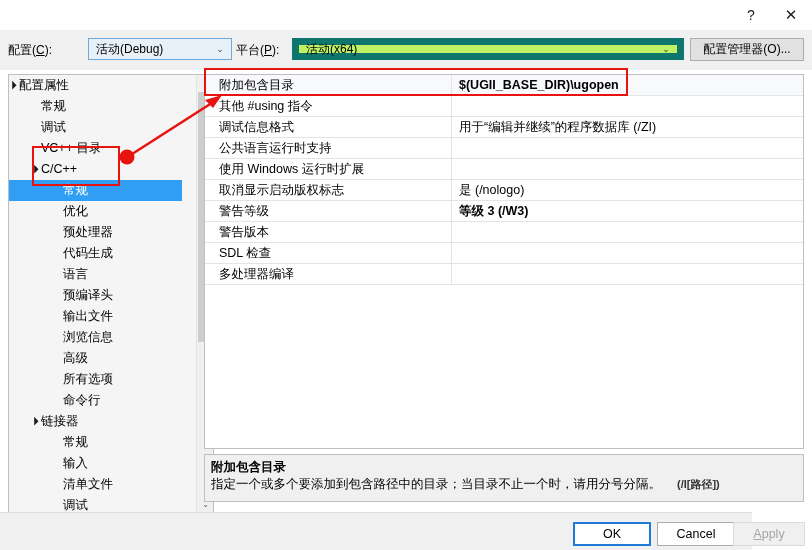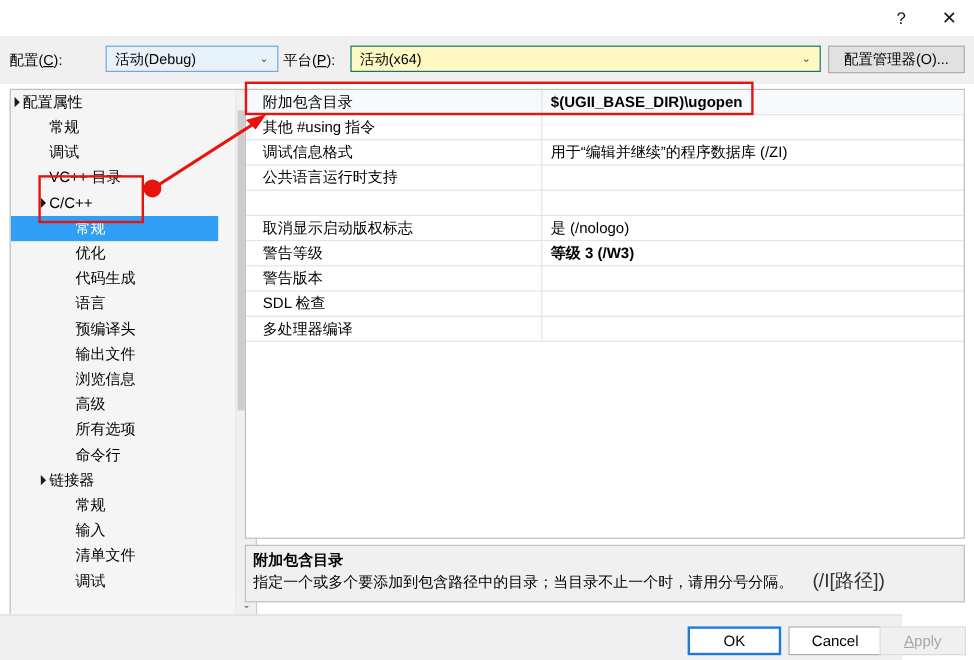--- a/index.html
+++ b/index.html
@@ -46,22 +46,22 @@
   .fieldlabel {
     position: absolute; top: 12px;
     font-size: 12px; color: #000; white-space: nowrap;
   }
   .fieldlabel u { text-decoration: underline; }
   #config-label { left: 8px; }
   #platform-label { left: 236px; }
 
   .combo {
     position: absolute; top: 8px; height: 22px;
-    background: #fef9c3;
-    border: 1px solid #0f766e;
+    background: #bef264;
+    border: 7px solid #0f766e;
     display: flex; align-items: center;
     font-size: 12px; color: #000;
     padding-left: 7px;
     cursor: default;
   }
   #config-combo {
     left: 88px; width: 144px;
     background: #e8f0f8; border: 1px solid #6fa8dc;
   }
   #platform-combo { left: 292px; width: 392px; }
@@ -149,21 +149,21 @@
 
   
   #desc-pane {
     position: absolute; left: 204px; top: 454px; width: 600px; height: 48px;
     background: #f0f0f0;
     border: 1px solid #bfbfbf;
     padding: 4px 6px;
   }
   #desc-title { font-size: 12.5px; font-weight: bold; color: #000; line-height: 17px; }
   #desc-body { font-size: 12.5px; color: #000; line-height: 17px; white-space: nowrap; }
-  #desc-switch { font-size: 16px; color: #333; margin-left: 16px; }
+  #desc-switch { font-size: 11px; color: #333; margin-left: 16px; font-weight: bold; }
 
   
   #footer {
     position: absolute; left: 0; top: 512px; width: 752px; height: 38px;
     background: #f0f0f0;
     border-top: 1px solid #dcdcdc;
   }
   .fbtn {
     position: absolute; top: 9px; width: 78px; height: 24px;
     font-size: 12.5px; color: #000;
@@ -219,20 +219,21 @@
 
   <div id="tree-pane">
     <div id="tree-list">
         <div class="tnode"><span class="tri" style="left: -3px;"></span><span style="margin-left: 10px;">配置属性</span></div>
         <div class="tnode"><span style="margin-left: 32px;">常规</span></div>
         <div class="tnode"><span style="margin-left: 32px;">调试</span></div>
         <div class="tnode"><span style="margin-left: 32px;">VC++ 目录</span></div>
         <div class="tnode"><span class="tri" style="left: 19px;"></span><span style="margin-left: 32px;">C/C++</span></div>
         <div class="tnode sel"><span style="margin-left: 54px;">常规</span></div>
         <div class="tnode"><span style="margin-left: 54px;">优化</span></div>
+        <div class="tnode"><span style="margin-left: 54px;">预处理器</span></div>
         <div class="tnode"><span style="margin-left: 54px;">代码生成</span></div>
         <div class="tnode"><span style="margin-left: 54px;">语言</span></div>
         <div class="tnode"><span style="margin-left: 54px;">预编译头</span></div>
         <div class="tnode"><span style="margin-left: 54px;">输出文件</span></div>
         <div class="tnode"><span style="margin-left: 54px;">浏览信息</span></div>
         <div class="tnode"><span style="margin-left: 54px;">高级</span></div>
         <div class="tnode"><span style="margin-left: 54px;">所有选项</span></div>
         <div class="tnode"><span style="margin-left: 54px;">命令行</span></div>
         <div class="tnode"><span class="tri" style="left: 19px;"></span><span style="margin-left: 32px;">链接器</span></div>
         <div class="tnode"><span style="margin-left: 54px;">常规</span></div>
@@ -263,20 +264,21 @@
           <span class="pname">调试信息格式</span>
           <span class="pdiv"></span>
           <span class="pval">用于“编辑并继续”的程序数据库 (/ZI)</span>
         </div>
         <div class="prow">
           <span class="pname">公共语言运行时支持</span>
           <span class="pdiv"></span>
           <span class="pval"></span>
         </div>
         <div class="prow">
+          <span class="pname">使用 Windows 运行时扩展</span>
           <span class="pdiv"></span>
           <span class="pval"></span>
         </div>
         <div class="prow">
           <span class="pname">取消显示启动版权标志</span>
           <span class="pdiv"></span>
           <span class="pval">是 (/nologo)</span>
         </div>
         <div class="prow">
           <span class="pname">警告等级</span>

